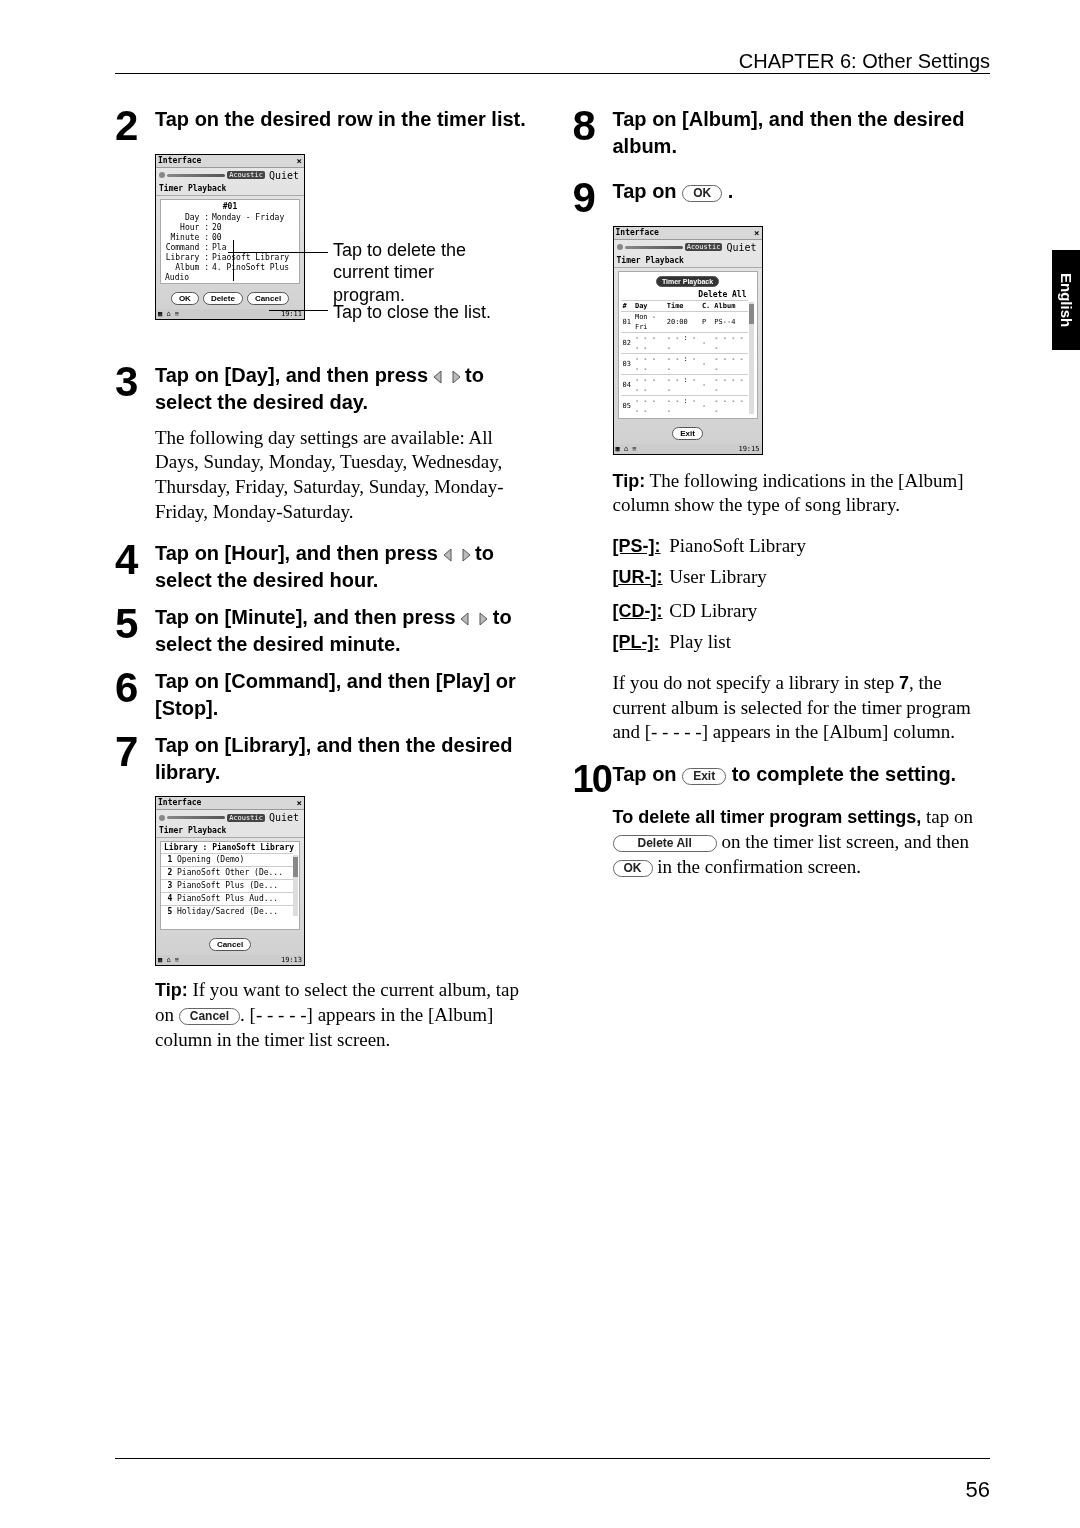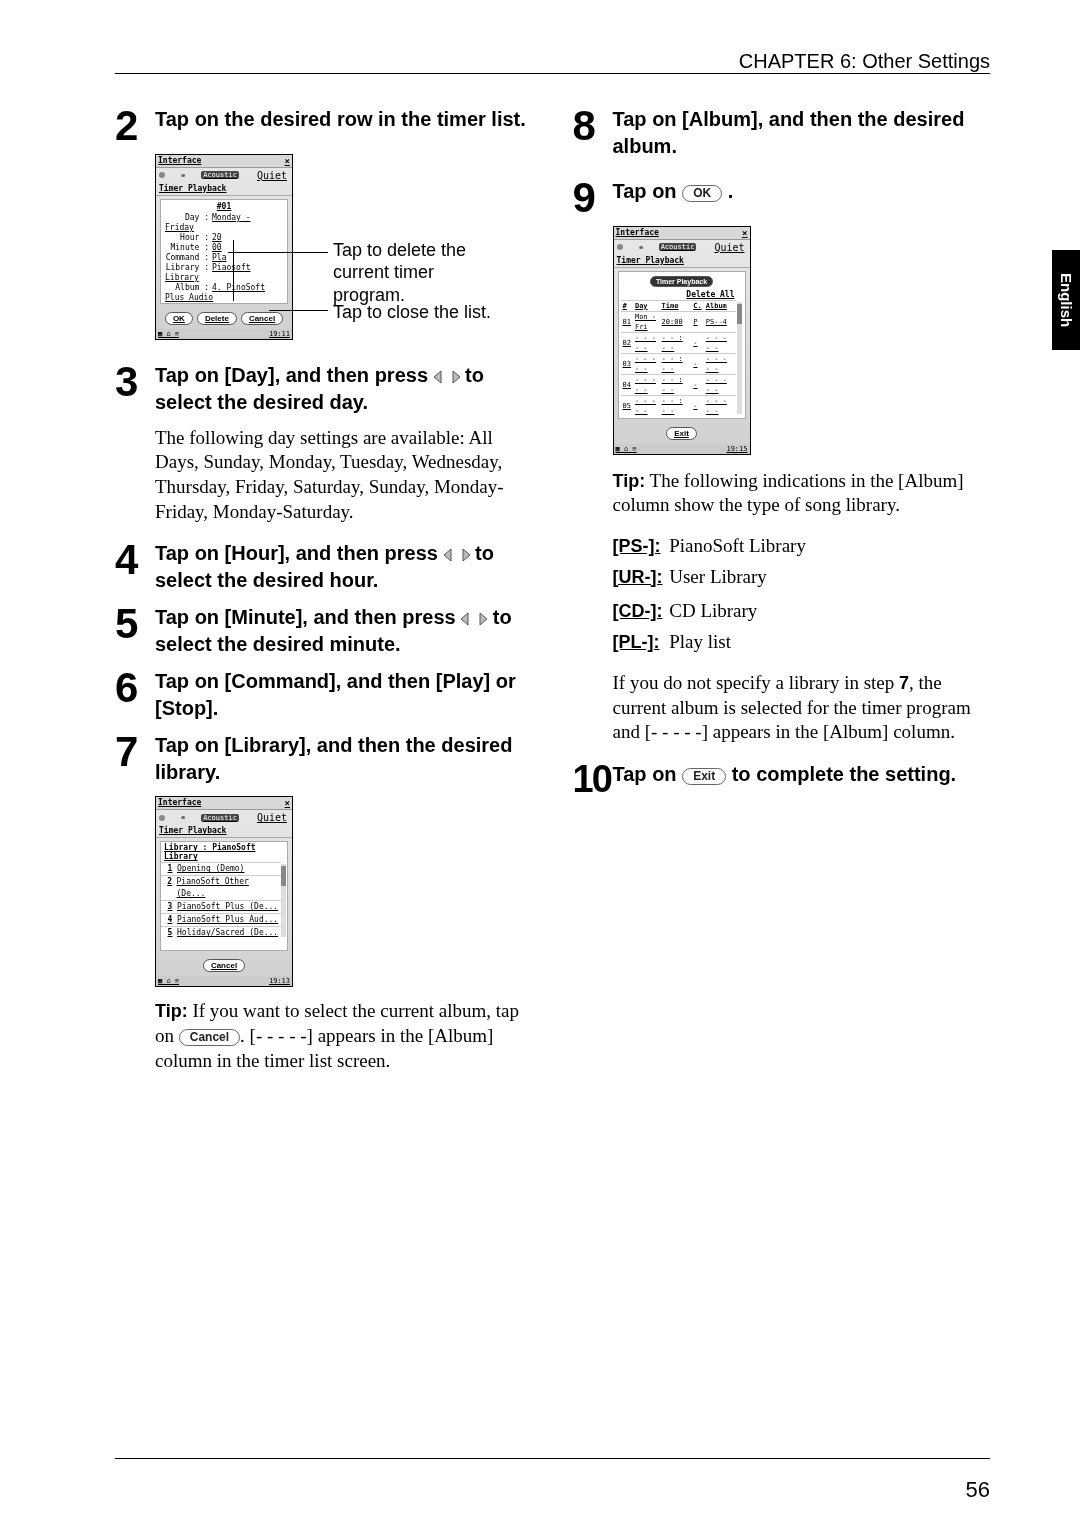--- a/index.html
+++ b/index.html
@@ -79,28 +79,27 @@
   
   .device {
     margin-left: 40px;
     font-family: "Lucida Console", Monaco, monospace;
     font-size: 8px;
     color: #000;
     position: relative;
   }
   .dev-outer {
     border: 1px solid #000;
-    width: 138px;
+    width: 150px;
     background: linear-gradient(#e8e8e8,#d0d0d0);
     box-sizing: border-box;
-    text-decoration: underline;
   }
   .dev-title { display:flex; justify-content:space-between; padding:1px 2px; font-weight:bold; background:#d8d8d8; border-bottom:1px solid #999; }
   .dev-title .x { font-size:9px; }
-  .dev-slider { display:flex; align-items:center; gap:16px; padding:2px 3px; }
+  .dev-slider { display:flex; align-items:center; gap:2px; padding:2px 3px; }
   .dev-slider .knob { width:6px;height:6px;background:#888;border-radius:50%; }
   .dev-slider .track { flex:1;height:3px;background:linear-gradient(90deg,#888,#555);border-radius:2px; }
   .dev-slider .lbl-a { background:#444;color:#fff;padding:0 2px;border-radius:2px; font-size:7px;}
   .dev-slider .lbl-q { padding:0 2px; font-size:10px;}
   .dev-sub { font-weight:bold; padding:1px 3px 2px; border-bottom:1px solid #aaa;}
   .dev-panel { background:#fff; margin:3px 4px 4px; border:1px solid #aaa; font-size:8px; position:relative; }
   .dev-panel-title { text-align:center; font-weight:bold; padding:2px 0; }
   .dev-row { padding:0 4px; line-height:10px; }
   .dev-row span.k { display:inline-block; width:44px; text-align:right; margin-right:3px; }
   .dev-btnrow { display:flex; justify-content:center; gap:4px; padding:4px 0 4px; }
@@ -386,19 +385,22 @@
         <span>If you do not specify a library in step </span><span class="bold-inline">7</span><span>, the current album is selected for the timer program and [- - - - -] appears in the [Album] column.</span>
       </div>
 
       <div class="step" style="margin-top:10px;">
         <div class="stepnum two-digit">10</div>
         <div class="steptext">
           <span>Tap on </span><span class="pill">Exit</span><span> to complete the setting.</span>
         </div>
       </div>
 
+      <div class="body" style="margin-top:6px;">
+        <span class="bold-inline">To delete all timer program settings,</span><span> tap on </span><span class="pill wide">Delete All</span><span> on the timer list screen, and then </span><span class="pill">OK</span><span> in the confirmation screen.</span>
+      </div>
 
     </div>
   </div>
 
   <hr class="bottom" style="position:absolute; left:115px; right:90px; bottom:60px;">
   <div class="pagelabel">56</div>
 </div>
 
 </body></html>

